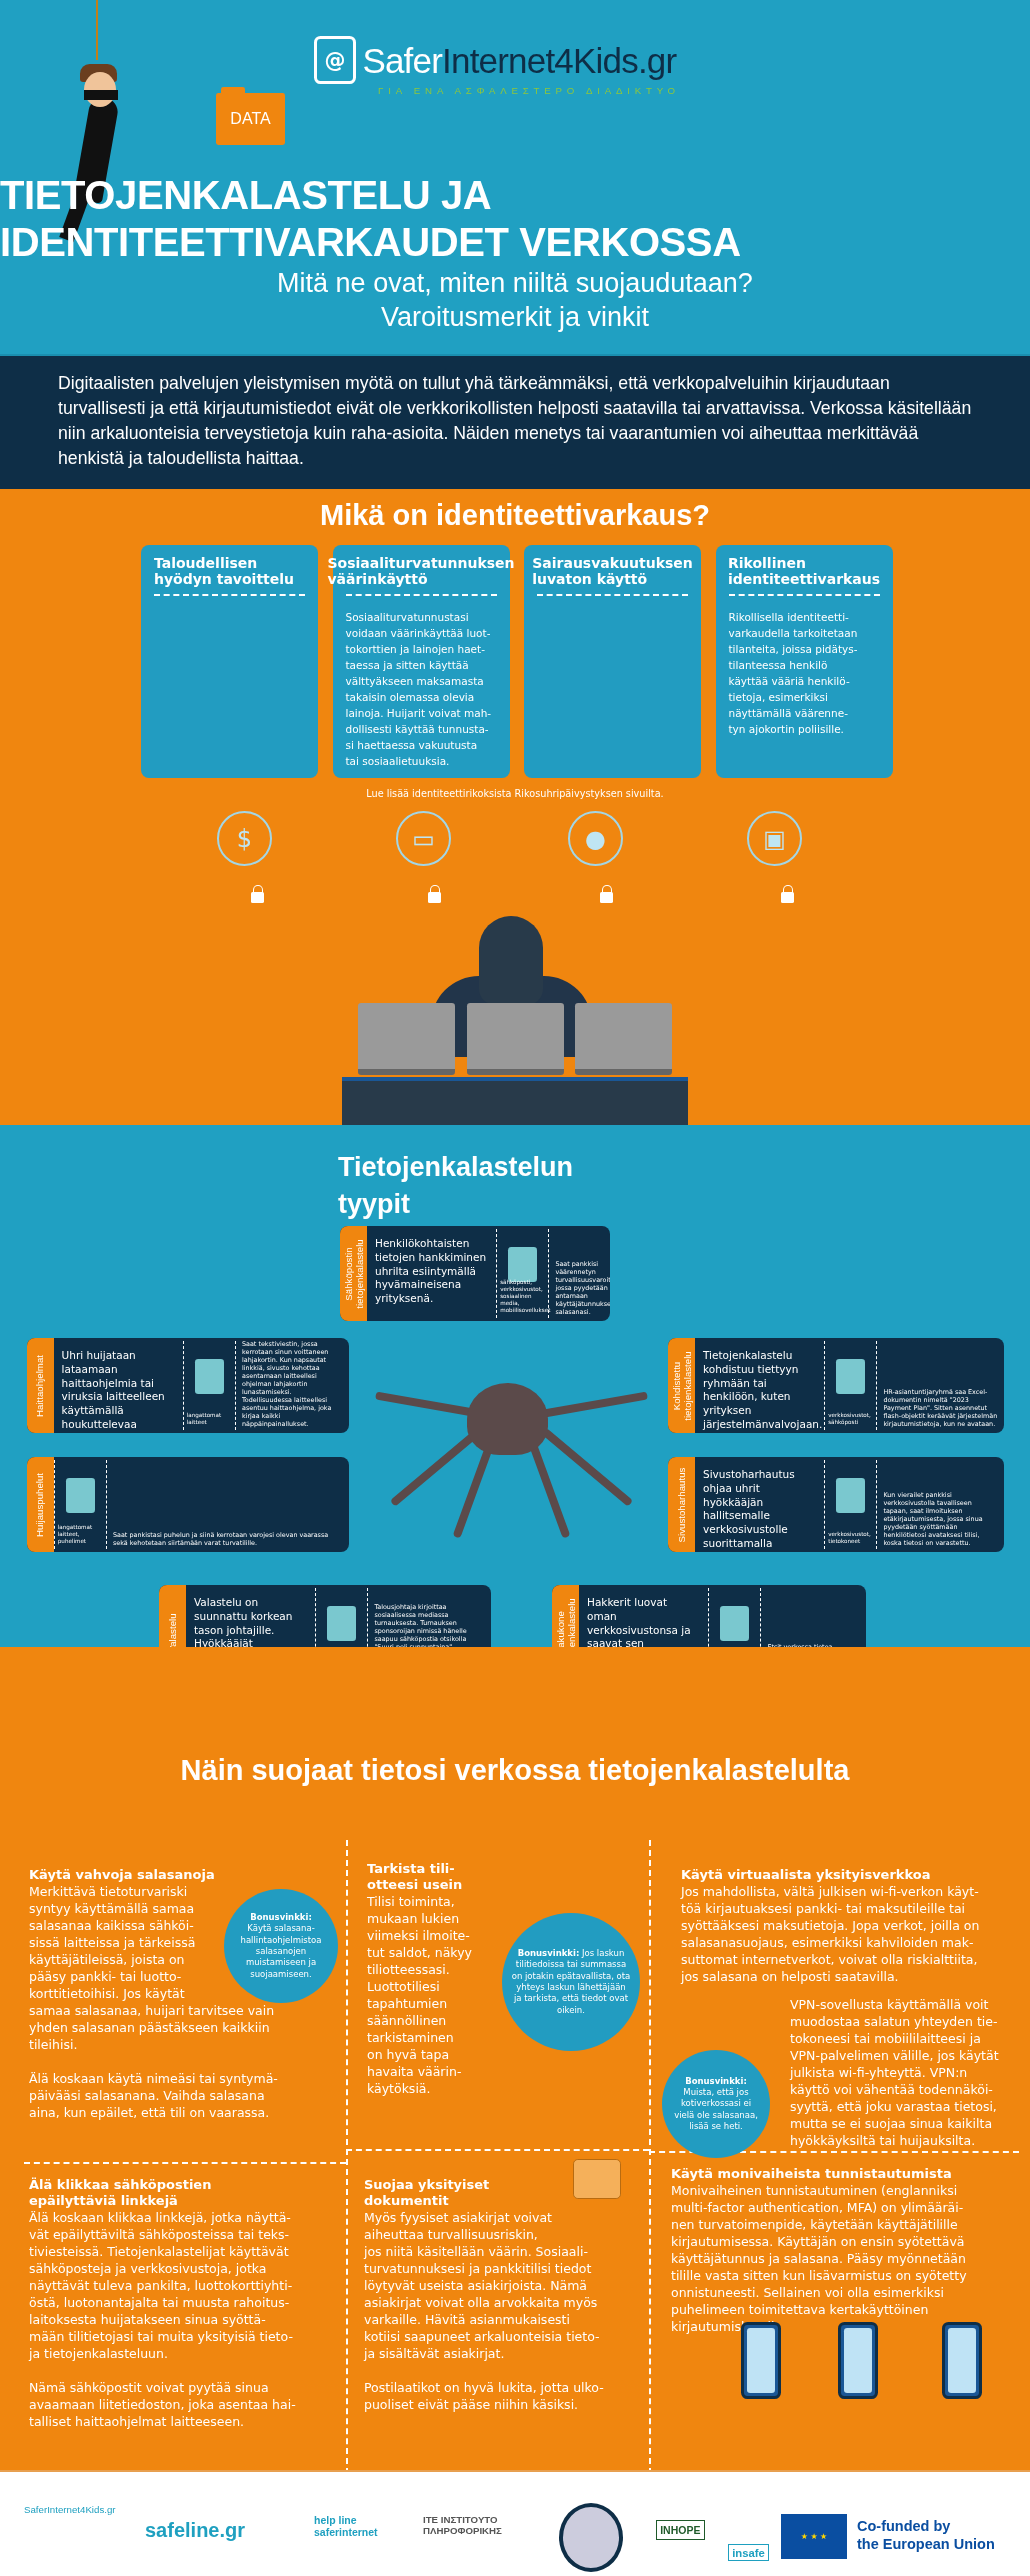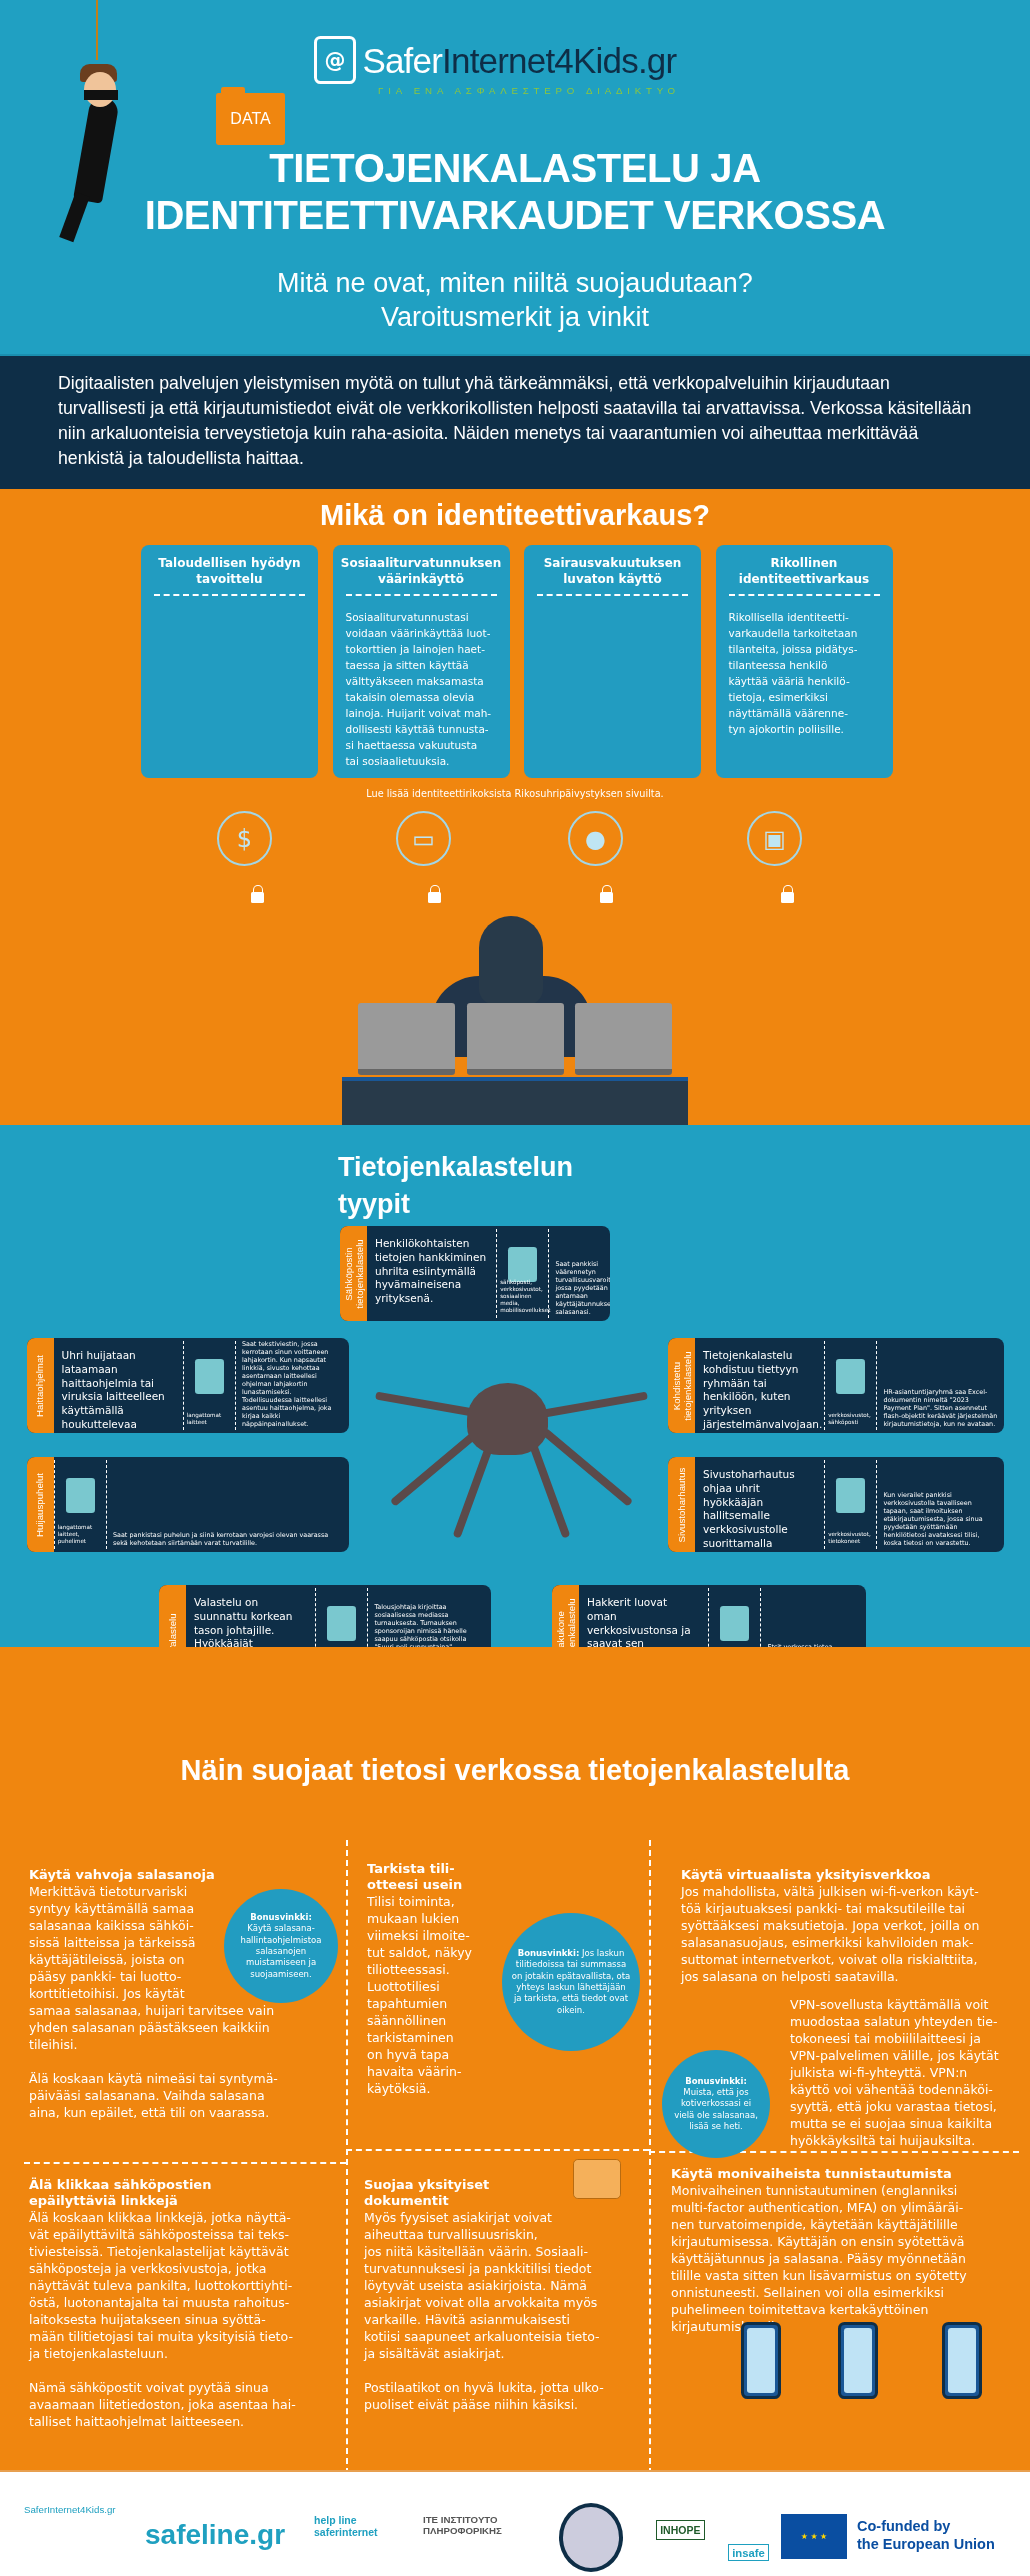--- a/index.html
+++ b/index.html
@@ -14,33 +14,33 @@
 .logo-tag{position:absolute;left:378px;top:85px;font-size:9.7px;letter-spacing:4.8px;color:#8cc63e;font-family:"Liberation Sans",sans-serif}
 .thief{position:absolute;left:32px;top:0;width:121px;height:242px}
 .rope{position:absolute;left:64px;top:0;width:2.4px;height:60px;background:#c47f1a}
 .thief-body{position:absolute;left:50px;top:97px;width:29px;height:105px;background:#111;border-radius:16px 16px 4.8px 4.8px;transform:rotate(10deg)}
 .thief-head{position:absolute;left:52px;top:72px;width:32px;height:35px;background:#f0c49a;border-radius:50%}
 .thief-hair{position:absolute;left:48px;top:64px;width:37px;height:17.7px;background:#6b3e1e;border-radius:9.7px 9.7px 3.2px 3.2px}
 .thief-mask{position:absolute;left:52px;top:90px;width:34px;height:9.7px;background:#111}
 .thief-leg1{position:absolute;left:35px;top:193px;width:14.5px;height:48px;background:#111;transform:rotate(20deg)}
 .data-folder{position:absolute;left:216px;top:93px;width:69px;height:52px;background:#f0860f;border-radius:2.4px;font-family:"Liberation Sans",sans-serif;font-size:16px;display:flex;align-items:center;justify-content:center;color:#fff}
 .data-folder:before{content:"";position:absolute;left:4.8px;top:-6.4px;width:24px;height:8px;background:#f0860f;border-radius:2.4px 2.4px 0 0}
-h1.main-title{position:absolute;left:0;width:1030px;top:145px;text-align:center;font-family:"Liberation Sans",sans-serif;font-weight:bold;font-size:40px;line-height:47px;letter-spacing:-0.4px}
+h1.main-title{position:absolute;left:0;width:1030px;top:172px;font-family:"Liberation Sans",sans-serif;font-weight:bold;font-size:40px;line-height:47px;letter-spacing:-0.4px}
 .subtitle{position:absolute;left:0;width:1030px;top:266px;text-align:center;font-family:"Liberation Sans",sans-serif;font-size:27px;line-height:34px}
 
 
 #intro{position:absolute;left:0;top:354px;width:1030px;height:135px;background:#0e2e47;padding:14.5px 58px;font-family:"Liberation Sans",sans-serif;font-size:17.7px;line-height:25px;border-top:2.4px solid #1a8fb0}
 
 
 #identity{position:absolute;left:0;top:489px;width:1030px;height:636px;background:#f0860f}
 .sec-title{text-align:center;font-family:"Liberation Sans",sans-serif;font-size:29px;line-height:37px}
 #identity .sec-title{position:absolute;top:8px;left:0;width:1030px}
 .cards{position:absolute;left:141px;top:56px;display:flex;gap:14.5px}
 .card{width:177px;height:233px;background:#229cc1;border-radius:8px;padding:8px 13px}
-.card-title{font-weight:bold;font-size:12px;line-height:16px;text-align:center;min-height:35px;display:flex;align-items:center;justify-content:center}
+.card-title{font-weight:bold;font-size:14px;line-height:16px;min-height:35px;display:flex;align-items:center;justify-content:center}
 .card-sep{border-top:2.4px dashed #fff;margin:6.4px 0 13px}
 .card-body{font-size:10.5px;line-height:16px;white-space:pre-line}
 .readmore{position:absolute;top:299px;left:0;width:1030px;text-align:center;font-size:9.7px}
 .icons-row{position:absolute;top:322px;left:217px;width:596px;height:113px}
 .circle-icon{position:absolute;width:55px;height:55px;border:2.4px solid #a3d6e6;border-radius:50%;display:flex;align-items:center;justify-content:center;font-size:24px;color:#bfe5f2}
 .lock{position:absolute;width:13px;height:11.3px;background:#fff;border-radius:1.6px}
 .lock:before{content:"";position:absolute;left:1.6px;top:-7.2px;width:8px;height:8px;border:1.6px solid #fff;border-bottom:none;border-radius:4.8px 4.8px 0 0}
 .hacker-scene{position:absolute;left:342px;top:427px;width:346px;height:209px}
 .desk{position:absolute;left:0;bottom:0;width:346px;height:48px;background:#283a4a;border-top:4.8px solid #1a5796}
 .laptop{position:absolute;bottom:50px;width:97px;height:72px;background:#9a9a9a;border-radius:3.2px;border-bottom:6.4px solid #666}
@@ -399,21 +399,21 @@
   </div>
 </section>
 <div class="phones">
   <div class="phone" style="left:16px"></div>
   <div class="phone" style="left:113px"></div>
   <div class="phone" style="left:217px"></div>
 </div>
 
 <footer id="footer">
   <div class="flogo" style="left:24px;top:32px;font-size:9.7px;font-weight:normal">SaferInternet4Kids.gr</div>
-  <div class="flogo" style="left:145px;top:47px;font-size:28px">safeline.gr</div>
+  <div class="flogo" style="left:145px;top:47px;font-size:20px">safeline.gr</div>
   <div class="flogo" style="left:314px;top:42px;font-size:10.5px;width:89px">help line saferinternet</div>
   <div class="flogo" style="left:423px;top:42px;font-size:9.7px;color:#555;width:97px">ITE ΙΝΣΤΙΤΟΥΤΟ ΠΛΗΡΟΦΟΡΙΚΗΣ</div>
   <div class="seal"></div>
   <div class="flogo" style="left:656px;top:48px;font-size:10.5px;color:#1f5a2a;border:0.8px solid #1f5a2a;padding:3.2px">INHOPE</div>
   <div class="flogo" style="left:728px;top:72px;font-size:11.3px;color:#1fa0c0;border:0.8px solid #1fa0c0;padding:1.6px 3.2px">insafe</div>
   <div class="eu-flag">★ ★ ★</div>
   <div class="eu-text">Co-funded by
 the European Union</div>
 </footer>
 

